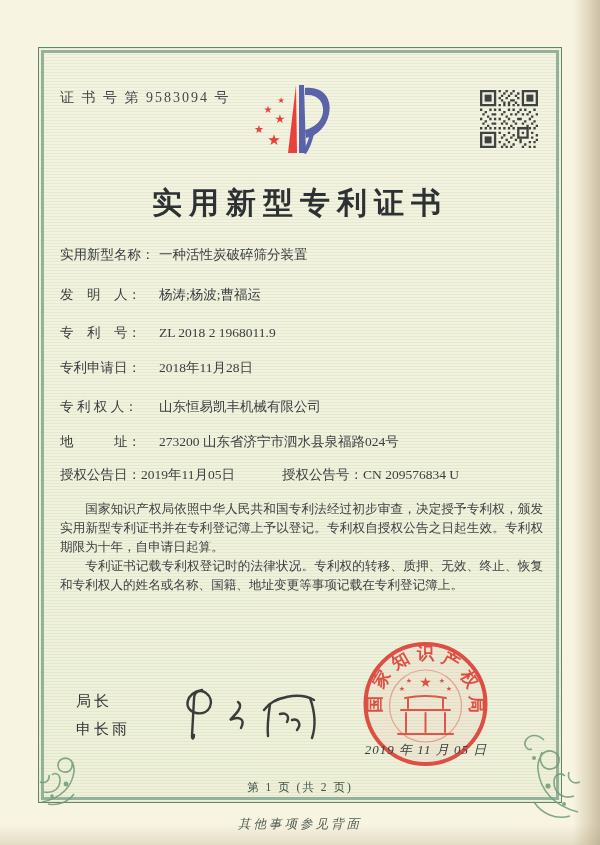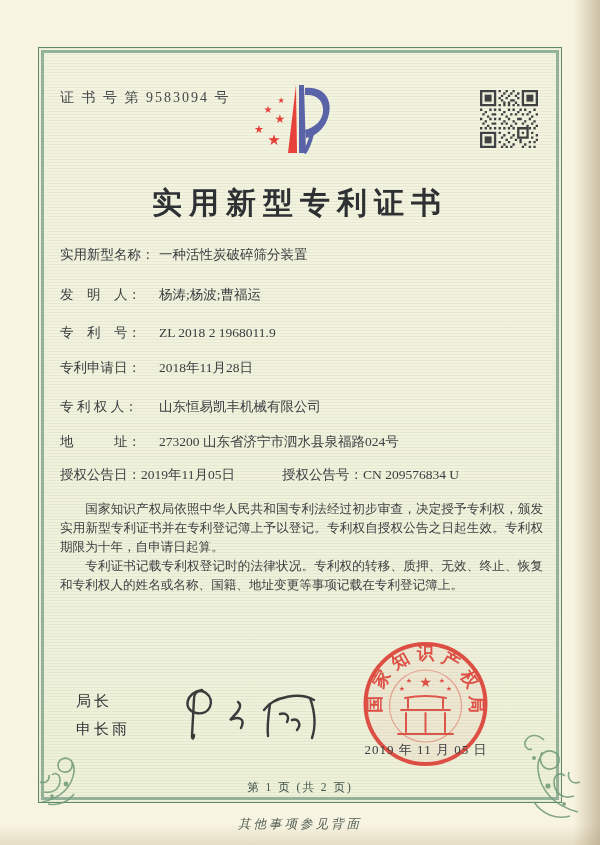--- a/index.html
+++ b/index.html
@@ -40,21 +40,21 @@
   .grant-no{position:absolute;left:222px;top:0;white-space:nowrap;}
   .body-text{
     left:60px;top:500px;width:483px;font-size:12.6px;color:#3d4143;
     line-height:19px;text-align:justify;
   }
   .body-text p{margin:0;text-indent:2em;}
   .signer{left:76px;font-family:"Liberation Sans","DejaVu Sans",sans-serif;
     font-size:15px;color:#2e3236;letter-spacing:3px;}
   .seal-date{
     left:358px;top:741px;width:136px;text-align:center;
-    font-size:13px;color:#3c4043;letter-spacing:1px;z-index:5;
+    font-size:13px;color:#3c4043;letter-spacing:1px;z-index:5;font-style:italic;
   }
   .page-indicator{
     left:0;right:0;top:780px;text-align:center;
     font-size:11.5px;color:#3f5349;letter-spacing:2px;
   }
   .footer-note{
     left:0;right:0;top:816px;text-align:center;
     font-size:12.5px;color:#4f5d52;letter-spacing:3px;font-style:italic;
   }
   svg{display:block;}

